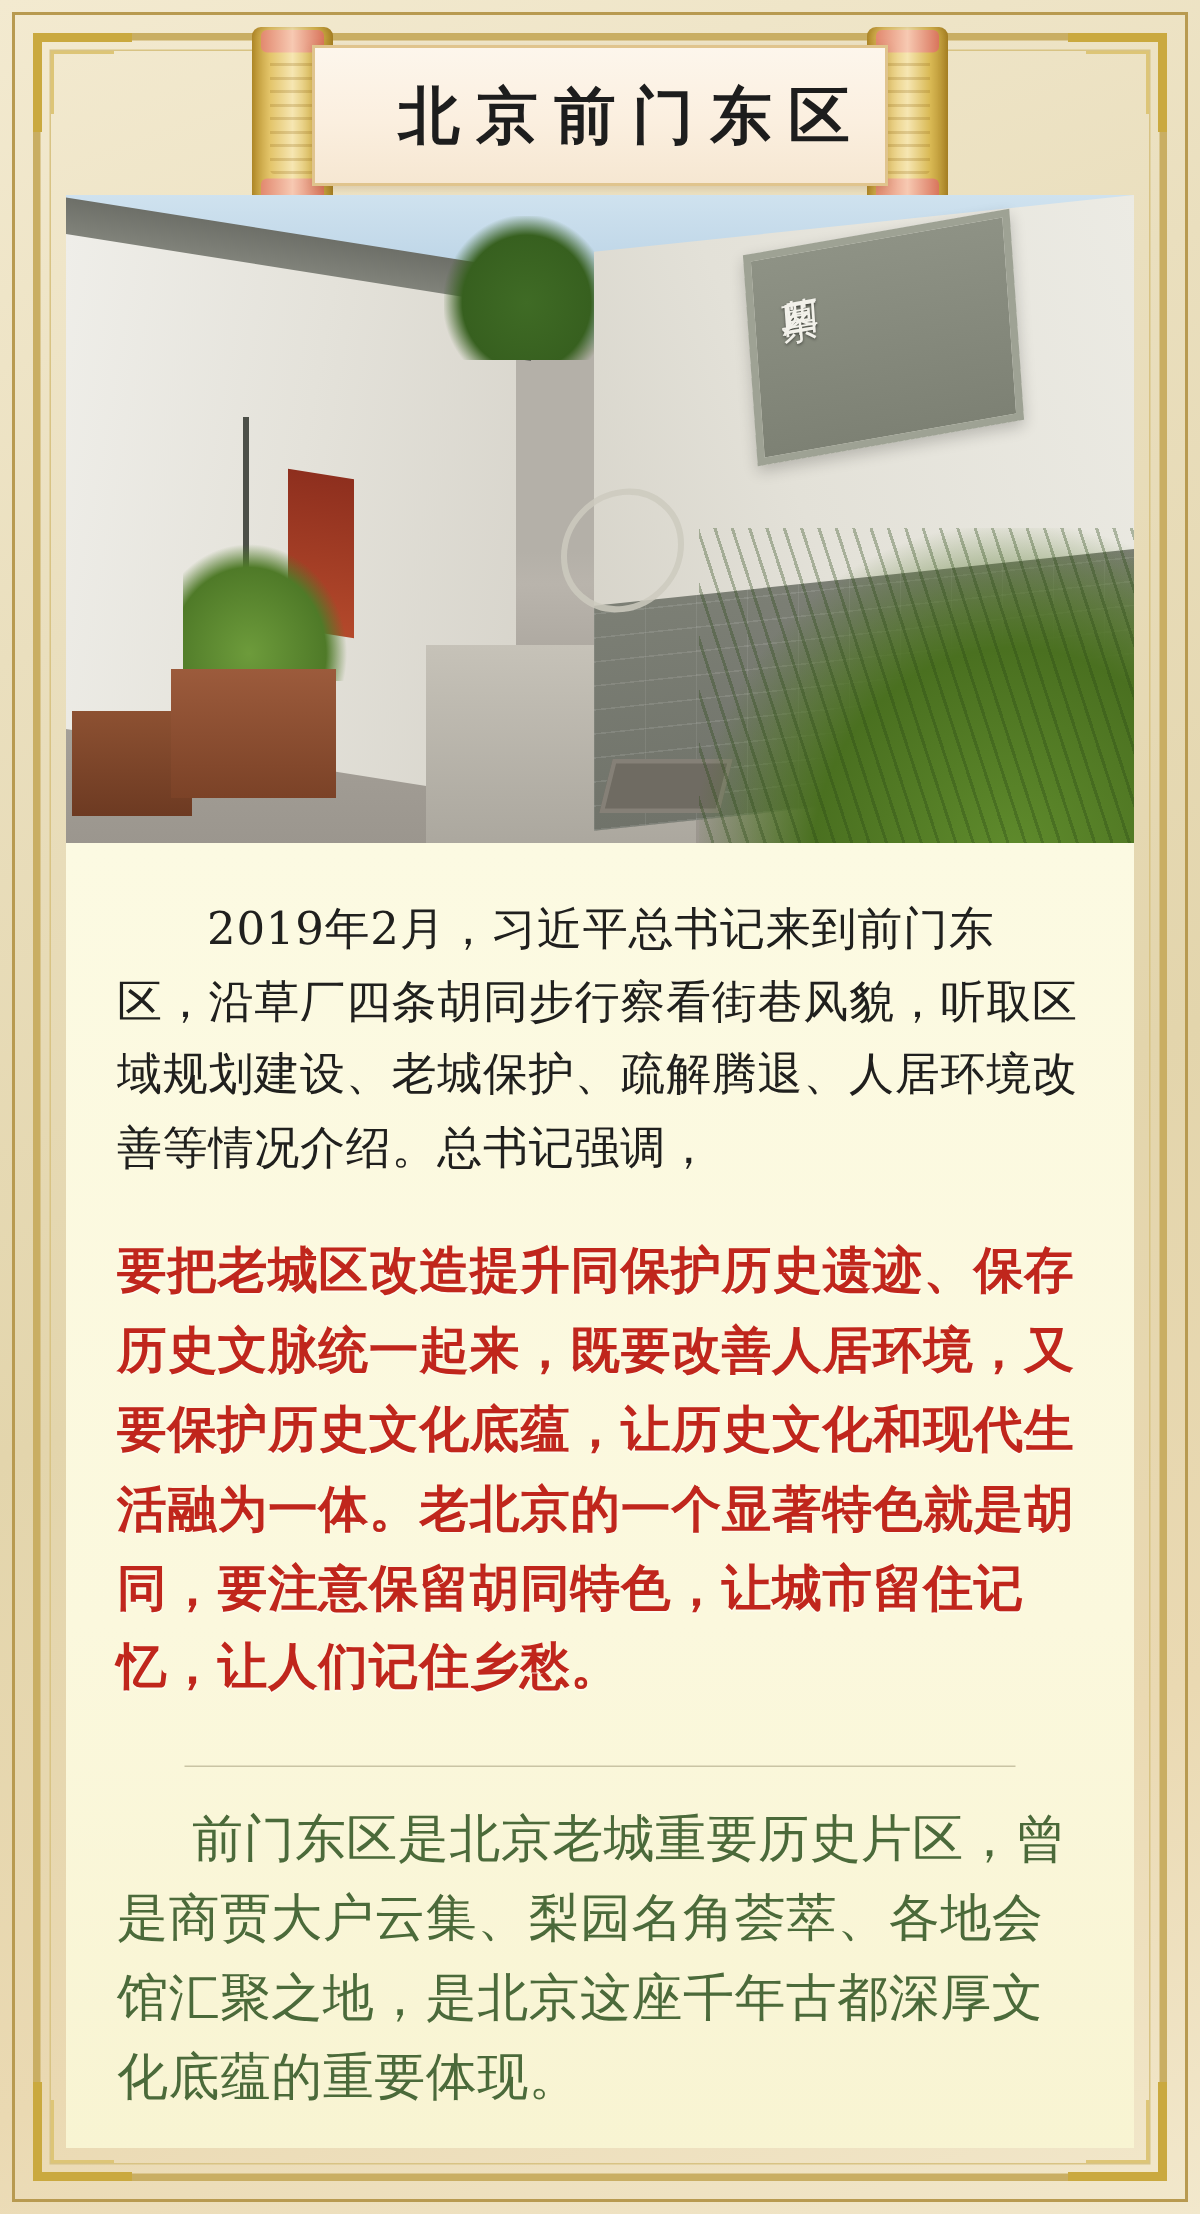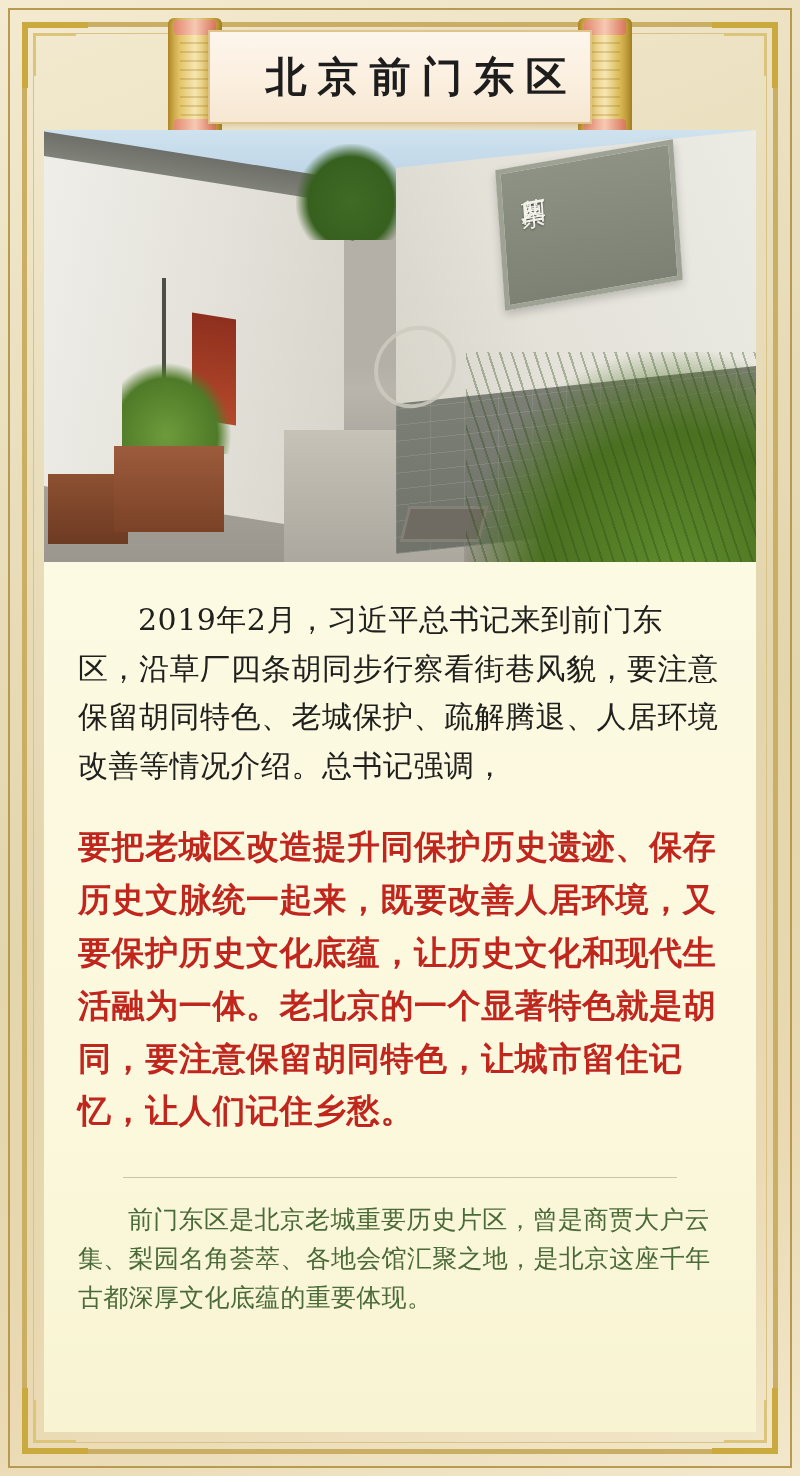--- a/index.html
+++ b/index.html
@@ -325,21 +325,21 @@
     text-shadow: 0 1px 0 rgba(255,255,255,.5);
   }
   .divider {
     margin: 36px auto 0 auto;
     width: 86%;
     height: 1px;
     background: #c9c4a4;
   }
   .para-note {
     font-family: "DejaVu Serif", "Liberation Serif", serif;
-    font-size: 25px;
+    font-size: 34px;
     line-height: 1.56;
     color: #4b6a3a;
     text-indent: 50px;
     margin: 22px 0 0 0;
     letter-spacing: 0.3px;
   }
 </style>
 </head>
 <body>
 
@@ -386,19 +386,19 @@
       <div class="ph-circle"></div>
       <div class="ph-plaque">
         <span>草厂四条</span>
       </div>
       <div class="ph-drain"></div>
       <div class="ph-grass"></div>
     </div>
   </div>
 
   <div class="card">
-    <p class="para-intro">2019年2月，习近平总书记来到前门东区，沿草厂四条胡同步行察看街巷风貌，要注意保留胡同特色、老城保护、疏解腾退、人居环境改善等情况介绍。总书记强调，</p>
+    <p class="para-intro">2019年2月，习近平总书记来到前门东区，沿草厂四条胡同步行察看街巷风貌，听取区域规划建设、老城保护、疏解腾退、人居环境改善等情况介绍。总书记强调，</p>
     <p class="quote">要把老城区改造提升同保护历史遗迹、保存历史文脉统一起来，既要改善人居环境，又要保护历史文化底蕴，让历史文化和现代生活融为一体。老北京的一个显著特色就是胡同，要注意保留胡同特色，让城市留住记忆，让人们记住乡愁。</p>
     <div class="divider"></div>
     <p class="para-note">前门东区是北京老城重要历史片区，曾是商贾大户云集、梨园名角荟萃、各地会馆汇聚之地，是北京这座千年古都深厚文化底蕴的重要体现。</p>
   </div>
 
 </div>
 
 </body></html>

